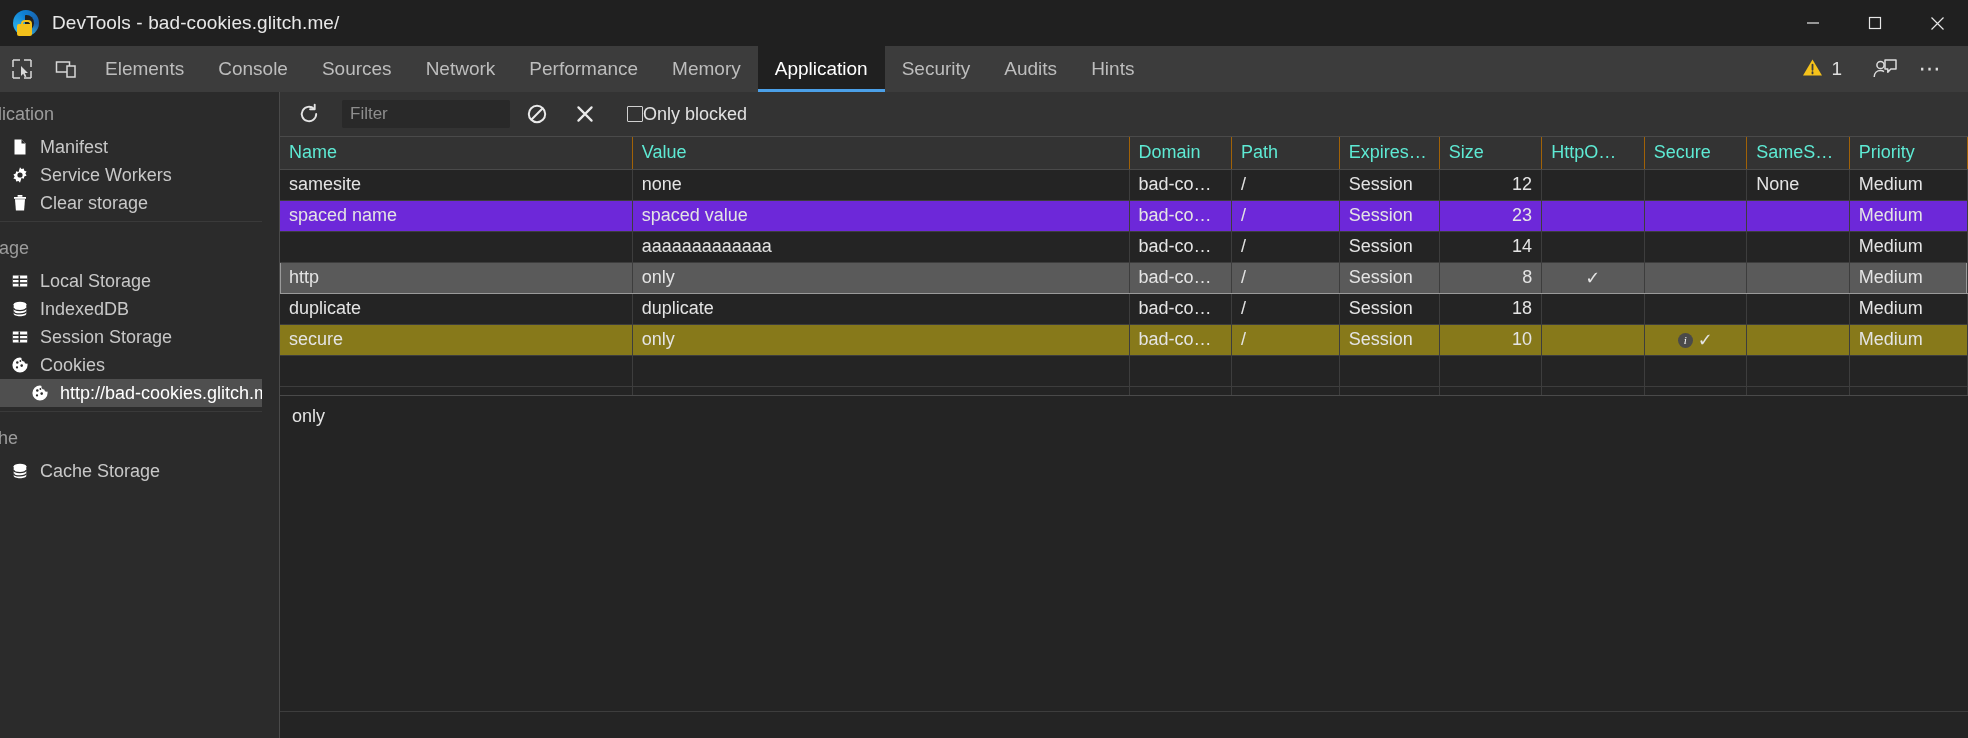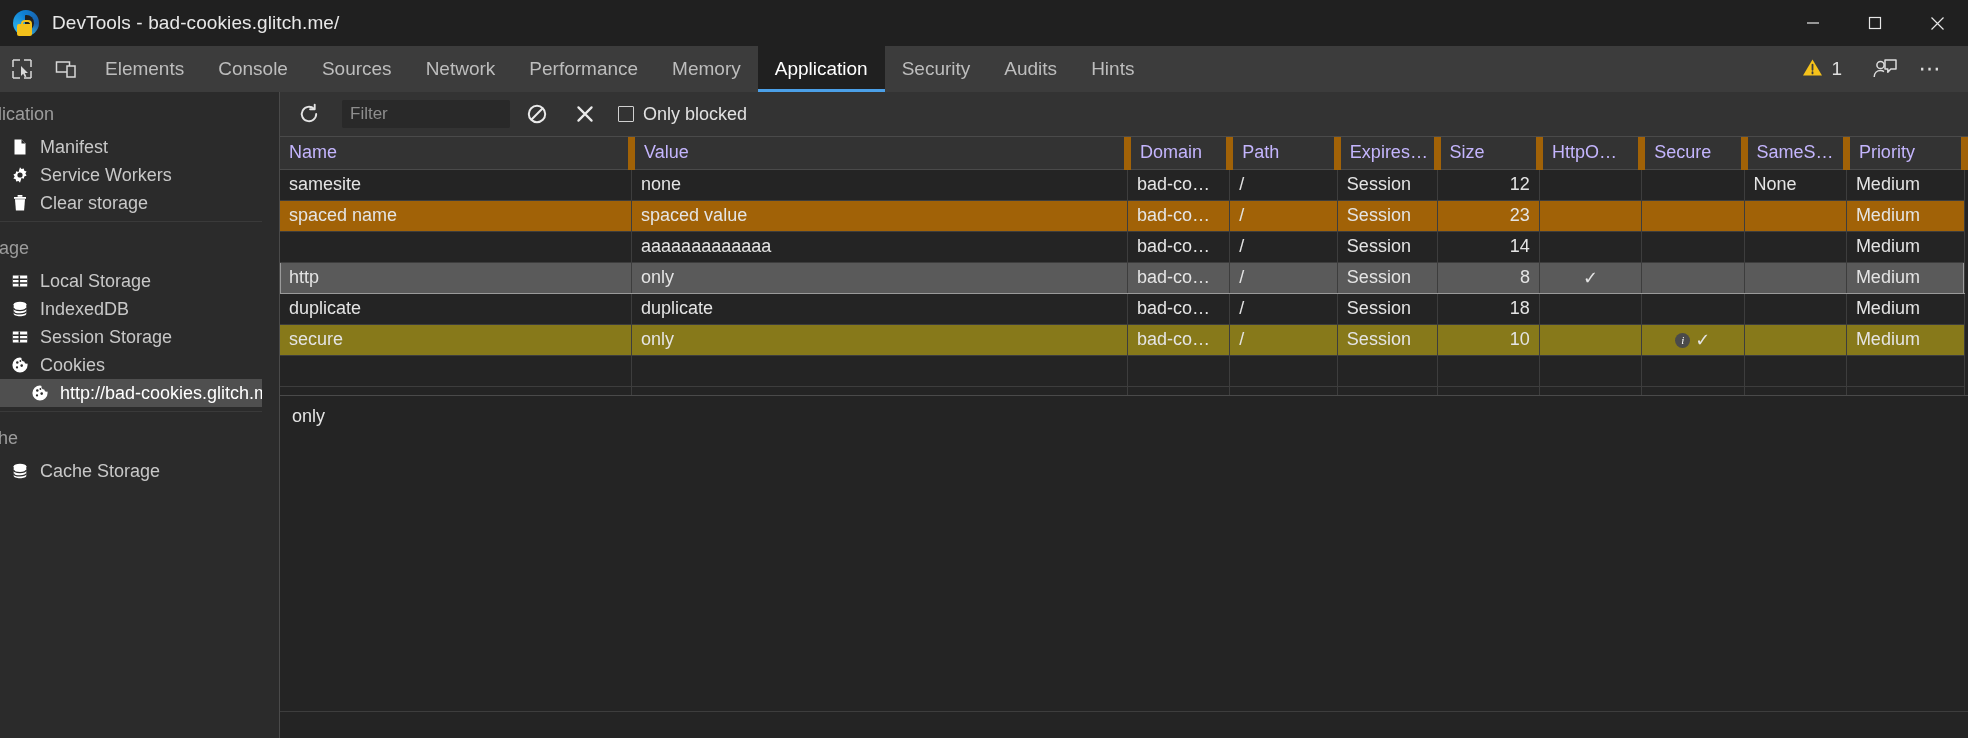--- a/index.html
+++ b/index.html
@@ -118,44 +118,44 @@
   #refresh-btn { width: 42px; height: 42px; display:flex; align-items:center; justify-content:center; }
   #filter-input {
     width: 168px; height: 28px; background: #292929; border: none; outline: none;
     color: #e0e0e0; font-size: 17px; padding: 0 8px; font-family: "Liberation Sans", sans-serif;
     border-radius: 2px; margin-left: 12px;
   }
   #filter-input::placeholder { color: #8e8e8e; }
   #clear-filter-btn, #delete-all-btn {
     width: 42px; height: 42px; display:flex; align-items:center; justify-content:center; margin-left: 6px;
   }
-  #only-blocked { display: flex; align-items: center; gap: 9px; margin-left: 12px; }
+  #only-blocked { display: flex; align-items: center; margin-left: 21px; }
   #only-blocked .cb {
     width: 16px; height: 16px; border: 1.6px solid #d0d0d0; background: transparent; border-radius: 1px;
   }
   #only-blocked .lbl { color: #e2e2e2; font-size: 18px; }
 
   
   #table-wrap {
     position: absolute; left: 18px; top: 44px; right: 0; height: 259px;
     background: #242424; border-top: 1px solid #4a4a4a;
   }
   table.cookies { border-collapse: collapse; width: 1688px; table-layout: fixed; }
   table.cookies th {
-    background: #333333; color: #c4b5fd; font-size: 18px; font-weight: normal;
+    background: #333333; color: #5eead4; font-size: 18px; font-weight: normal;
     text-align: left; height: 32px; padding: 0 9px;
-    border-right: 7px solid #a16207; border-bottom: 1px solid #4a4a4a;
+    border-right: 1px solid #a16207; border-bottom: 1px solid #4a4a4a;
     white-space: nowrap; overflow: hidden;
   }
   table.cookies td {
     color: #e4e4e4; font-size: 18px; height: 31px; padding: 0 9px;
     border-right: 1px solid #3d3d3d; border-bottom: 1px solid #3d3d3d;
     white-space: nowrap; overflow: hidden; background: #242424;
   }
-  tr.row-blue td { background: #a16207; }
+  tr.row-blue td { background: #6d28d9; }
   tr.row-olive td { background: #87791a; }
   tr.row-selected td { background: #5a5a5a; border-bottom-color:#9a9a9a; border-top: 1px solid #9a9a9a; }
   tr.row-selected td:first-child { box-shadow: inset 1px 0 0 #9a9a9a; }
   tr.row-selected td:last-child { box-shadow: inset -1px 0 0 #9a9a9a; }
   td.num { text-align: right; }
   td.center { text-align: center; }
   tr.filler td { height: 31px; }
   .info-badge {
     display: inline-block; width: 15px; height: 15px; border-radius: 50%;
     background: #4a4a4a; color: #fff; font-size: 11px; line-height: 15px;

